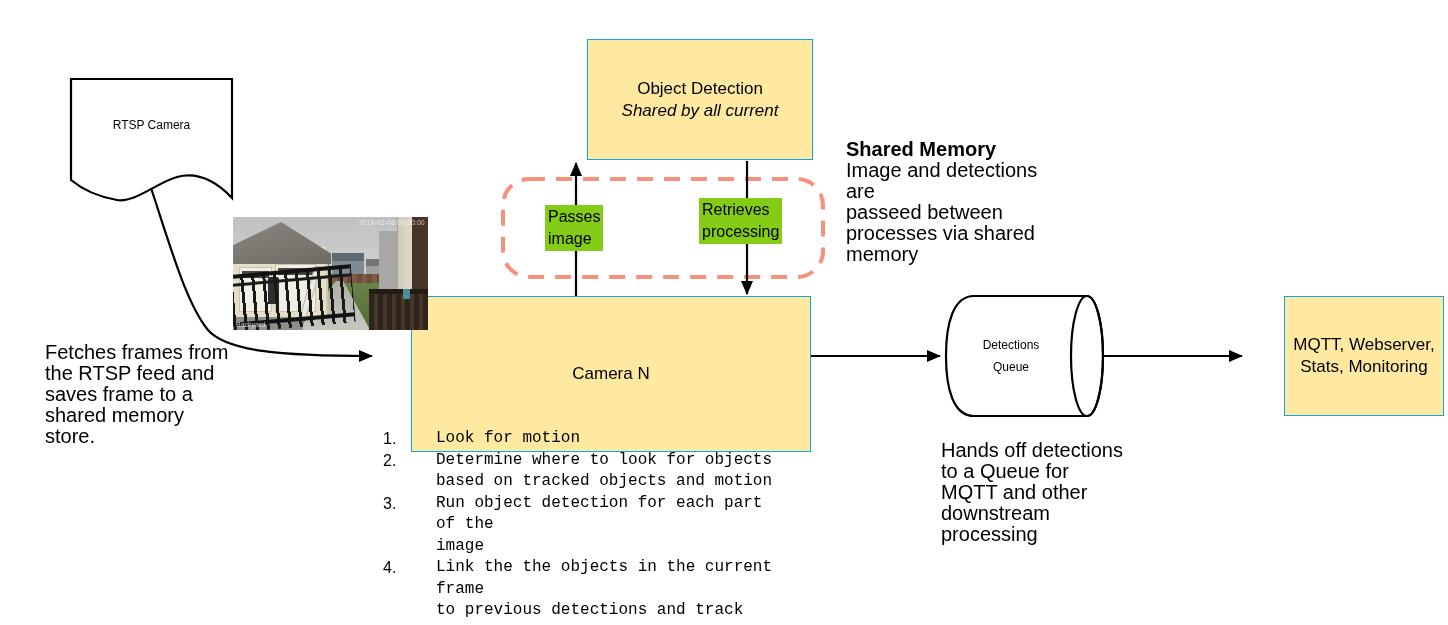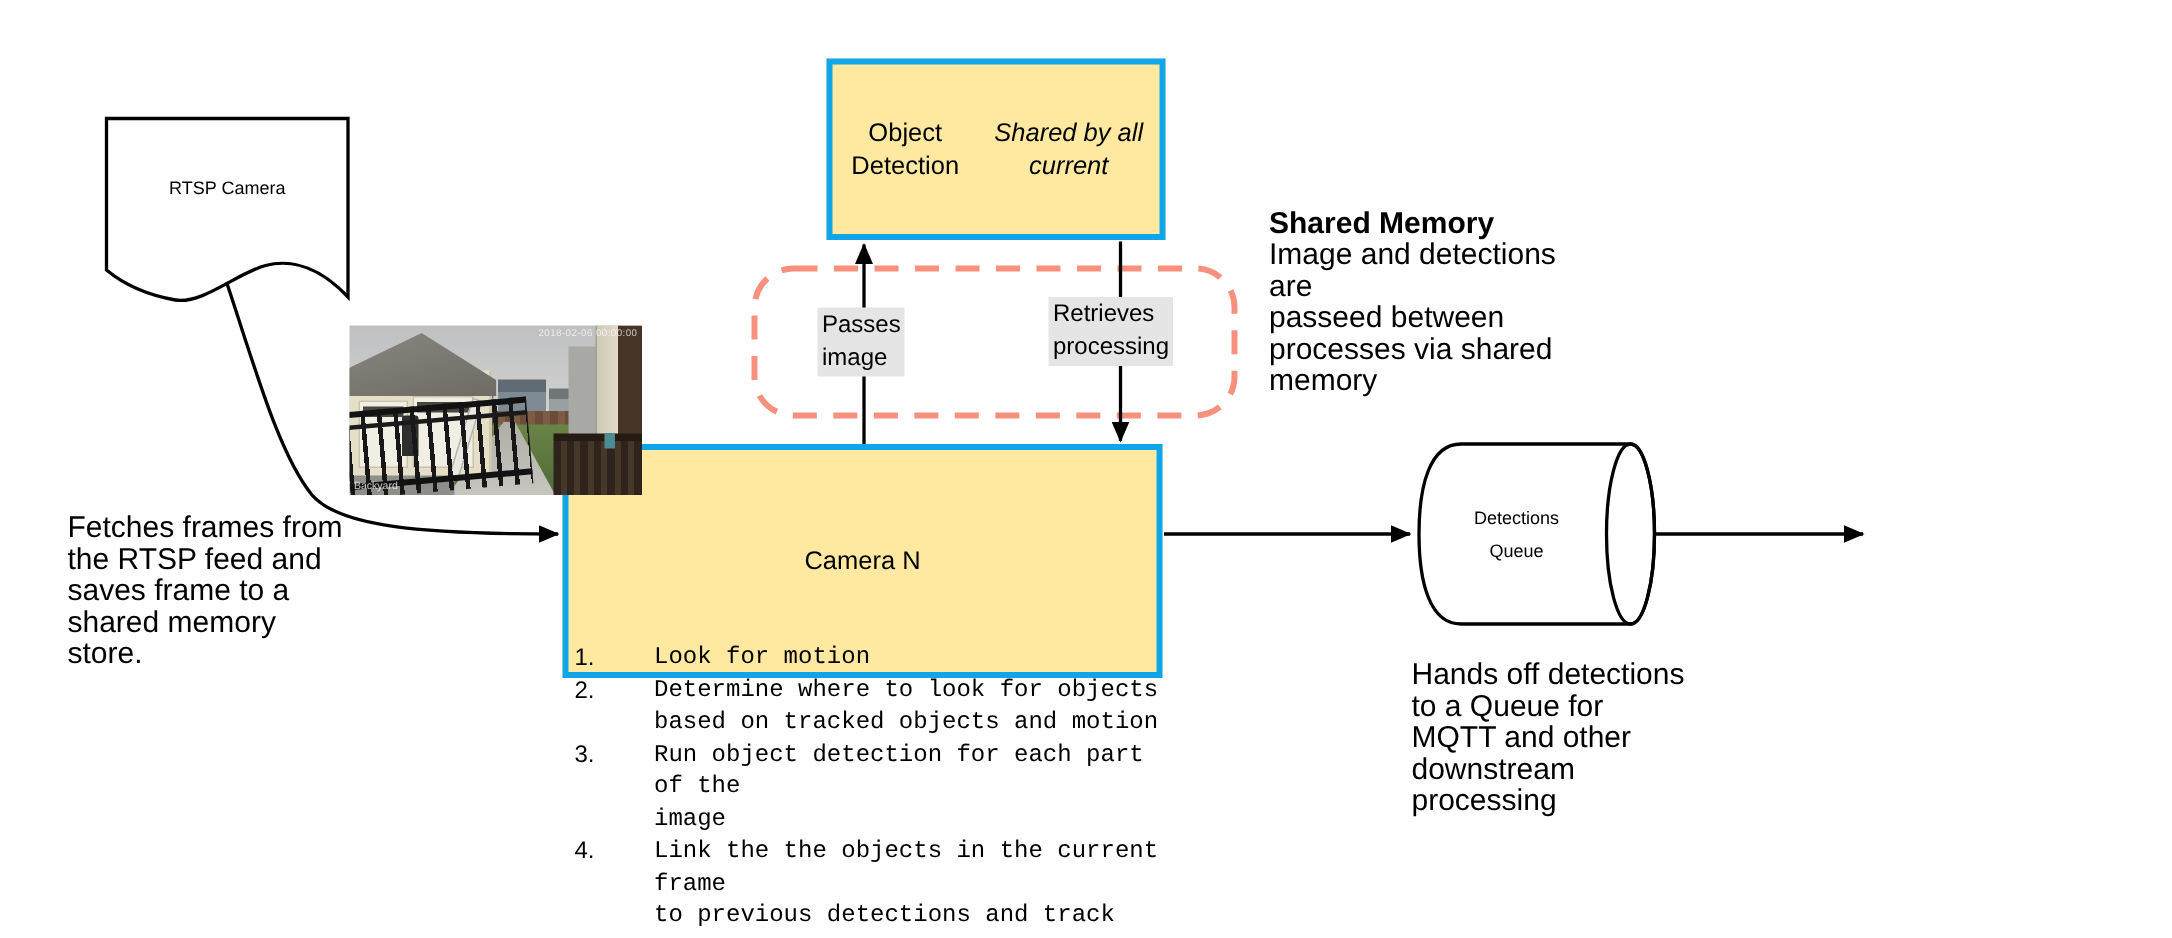--- a/index.html
+++ b/index.html
@@ -1,36 +1,36 @@
 <!DOCTYPE html>
 <html><head>
 <meta charset="utf-8">
 <style>
   html,body{margin:0;padding:0;background:#fff;}
   .canvas{position:relative;width:1448px;height:625px;background:#ffffff;
           font-family:"Liberation Sans",sans-serif;color:#000;overflow:hidden;}
   .layer{position:absolute;left:0;top:0;}
 
   
-  .box{position:absolute;box-sizing:border-box;background:#FFE9A1;border:4px solid #0ea5e9;
-       display:flex;align-items:center;justify-content:center;
-       text-align:center;font-size:17px;line-height:22px;}
+  .box{position:absolute;box-sizing:border-box;background:#FFE9A1;border:1px solid #0ea5e9;
+       display:flex;flex-direction:column;align-items:center;justify-content:center;
+       text-align:center;font-size:17px;line-height:22px;margin-left:36px;}
   .box-objdet{left:551px;top:39px;width:226px;height:121px;}
   .box-camn{left:375px;top:296px;width:400px;height:156px;}
   .box-mqtt{left:1248px;top:296px;width:160px;height:120px;}
   .italic{font-style:italic;}
   .pre{white-space:pre-line;}
 
   .shape-label{position:absolute;display:flex;align-items:center;justify-content:center;
                text-align:center;font-size:12px;line-height:22px;}
   .lbl-rtsp{left:71px;top:79px;width:161px;height:92px;}
   .lbl-queue{left:946px;top:296px;width:130px;height:120px;}
 
   
-  .edge-label{position:absolute;background:#e5e5e5;font-size:16px;line-height:22px;padding:1px 3px;}
+  .edge-label{position:absolute;background:#84cc16;font-size:16px;line-height:22px;padding:1px 3px;}
   .lbl-passes{left:545px;top:205px;}
   .lbl-retrieves{left:699px;top:198px;}
 
   
   .note{position:absolute;font-size:20px;line-height:21px;}
   .note-shared{left:846px;top:139px;width:220px;}
   .note-shared .t{font-weight:bold;}
   .note-fetches{left:45px;top:342px;width:200px;}
   .note-hands{left:941px;top:440px;width:200px;}
 
@@ -108,20 +108,24 @@
 
   <div class="box box-objdet">
     <span>Object Detection</span>
     <span class="italic">Shared by all current</span>
   </div>
 
   <div class="box box-camn">
     <span>Camera N</span>
   </div>
 
+  <div class="box box-mqtt">
+    <span class="pre">MQTT, Webserver,
+Stats, Monitoring</span>
+  </div>
 
   <div class="shape-label lbl-rtsp">RTSP Camera</div>
   <div class="shape-label lbl-queue pre">Detections
 Queue</div>
 
   <div class="edge-label lbl-passes pre">Passes
 image</div>
   <div class="edge-label lbl-retrieves pre">Retrieves
 processing</div>
 

